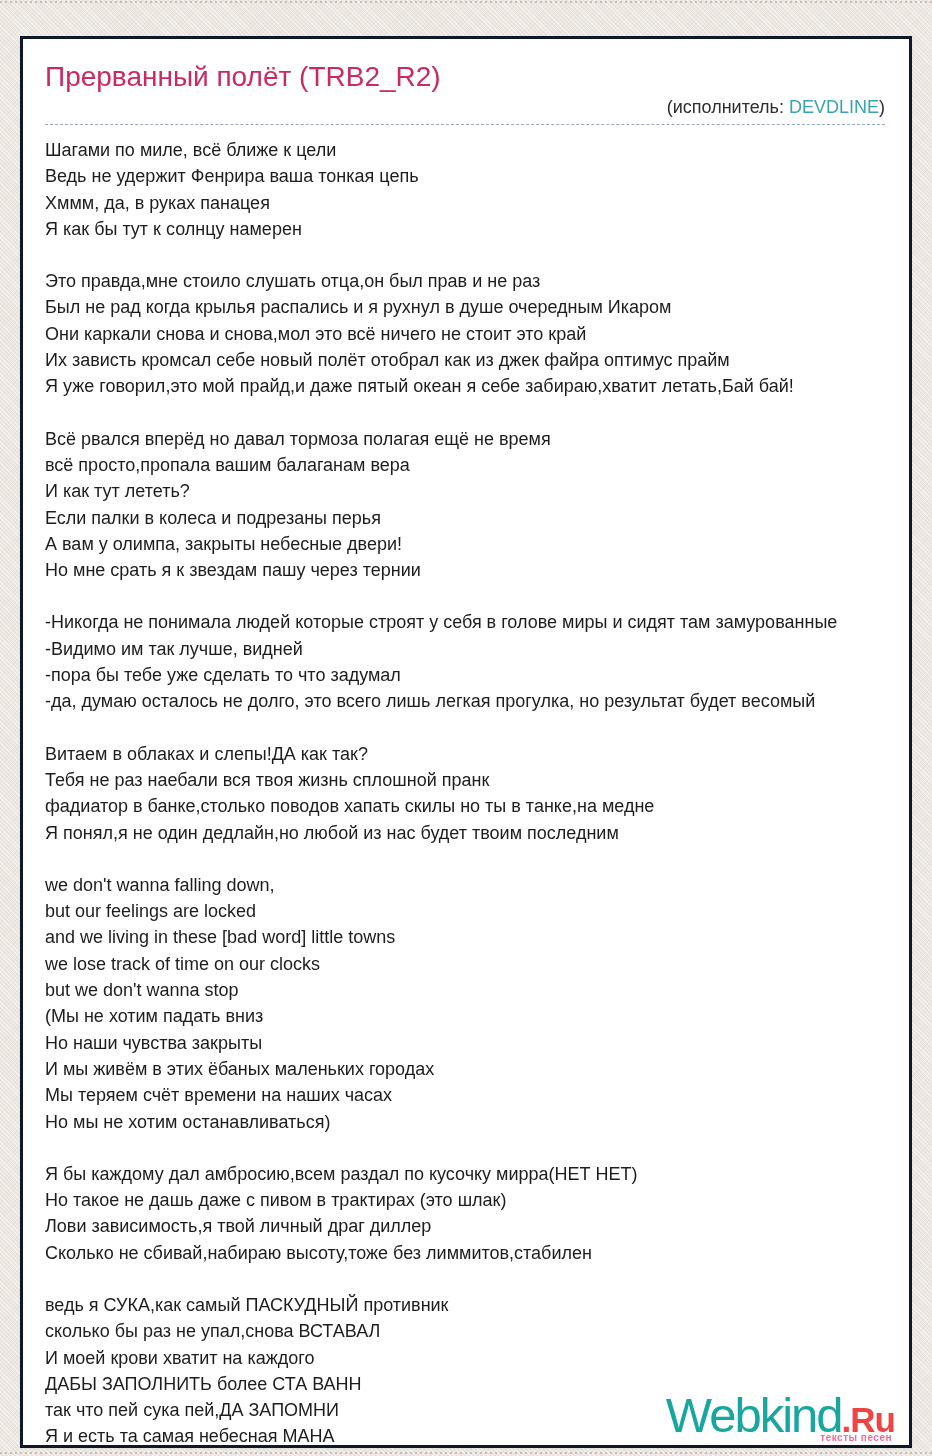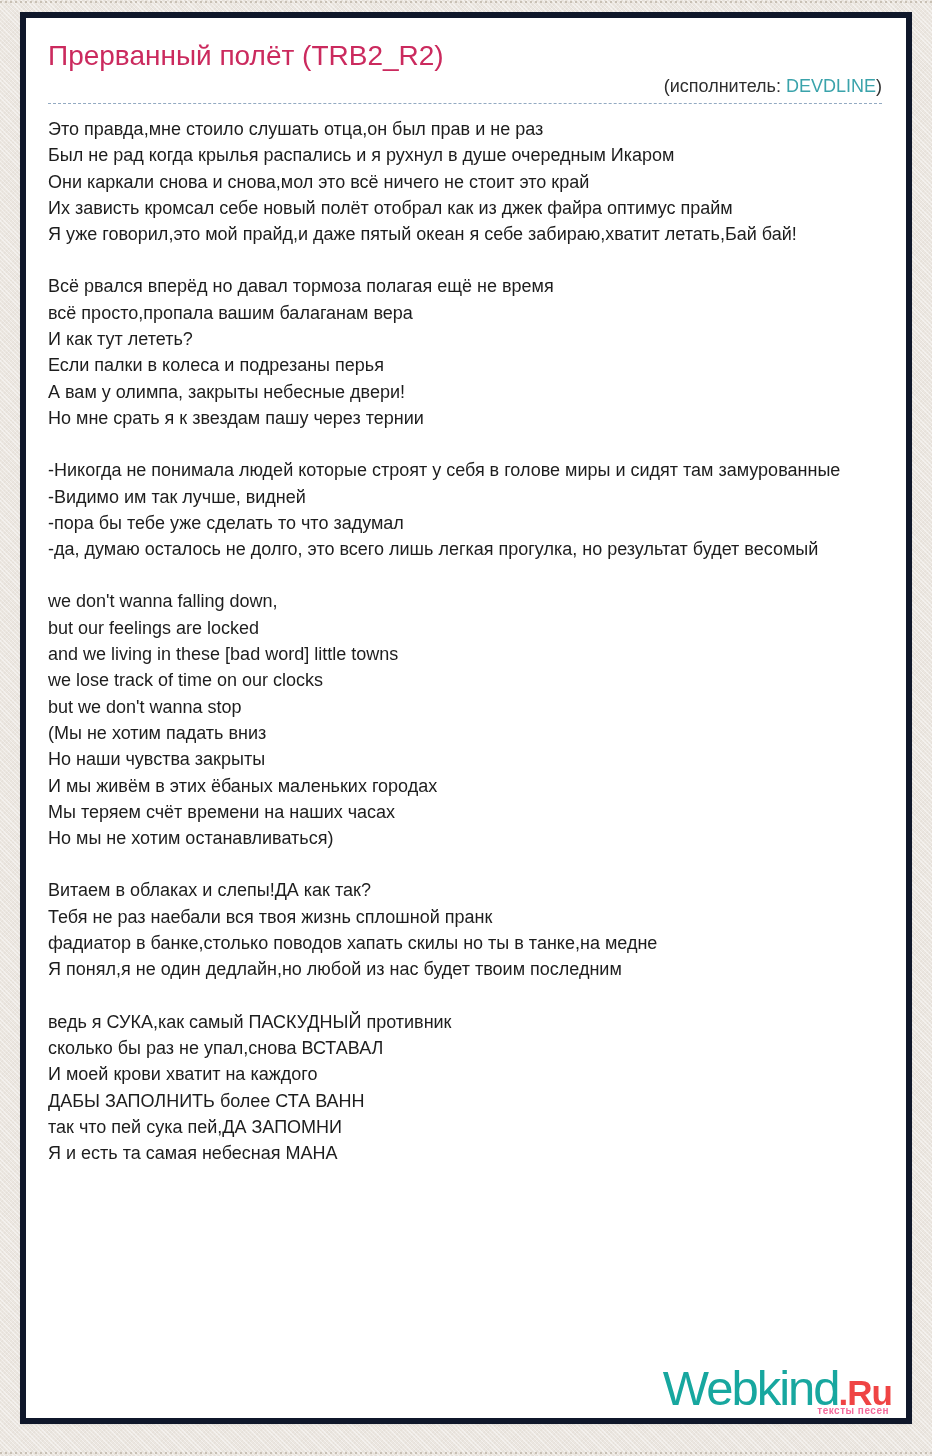--- a/index.html
+++ b/index.html
@@ -21,25 +21,25 @@
     width: 100%;
     height: 2px;
     background-image: repeating-linear-gradient(90deg, #c8c0b4 0px, #c8c0b4 2px, transparent 2px, transparent 5px);
   }
   .edge-dots.top { top: 1px; }
   .edge-dots.bottom { bottom: 2px; }
 
   .card {
     position: absolute;
     left: 20px;
-    top: 12px;
+    top: 36px;
     width: 892px;
     height: 1412px;
     background: #ffffff;
-    border: 6px solid #0f172a;
+    border: 3px solid #0f172a;
     box-shadow: 0 1px 2px rgba(0,0,0,0.06);
     padding: 21px 24px 0 22px;
   }
 
   .page-title {
     margin: 0 0 4px 0;
     font-size: 28px;
     line-height: 33px;
     font-weight: 400;
     color: #cb2a5e;
@@ -108,25 +108,27 @@
 
 <div class="edge-dots top"></div>
 
 <div class="card">
 
   <h1 class="page-title">Прерванный полёт (TRB2_R2)</h1>
 
   <div class="artist-line"><span>(исполнитель: </span><a class="artist-link">DEVDLINE</a><span>)</span></div>
 
   <div class="lyrics">
+      <p>Шагами по миле, всё ближе к цели<br>Ведь не удержит Фенрира ваша тонкая цепь<br>Хммм, да, в руках панацея<br>Я как бы тут к солнцу намерен</p>
       <p>Это правда,мне стоило слушать отца,он был прав и не раз<br>Был не рад когда крылья распались и я рухнул в душе очередным Икаром<br>Они каркали снова и снова,мол это всё ничего не стоит это край<br>Их зависть кромсал себе новый полёт отобрал как из джек файра оптимус прайм<br>Я уже говорил,это мой прайд,и даже пятый океан я себе забираю,хватит летать,Бай бай!</p>
       <p>Всё рвался вперёд но давал тормоза полагая ещё не время<br>всё просто,пропала вашим балаганам вера<br>И как тут лететь?<br>Если палки в колеса и подрезаны перья<br>А вам у олимпа, закрыты небесные двери!<br>Но мне срать я к звездам пашу через тернии</p>
       <p>-Никогда не понимала людей которые строят у себя в голове миры и сидят там замурованные<br>-Видимо им так лучше, видней<br>-пора бы тебе уже сделать то что задумал<br>-да, думаю осталось не долго, это всего лишь легкая прогулка, но результат будет весомый</p>
+      <p>Витаем в облаках и слепы!ДА как так?<br>Тебя не раз наебали вся твоя жизнь сплошной пранк<br>фадиатор в банке,столько поводов хапать скилы но ты в танке,на медне<br>Я понял,я не один дедлайн,но любой из нас будет твоим последним</p>
       <p>we don't wanna falling down,<br>but our feelings are locked<br>and we living in these [bad word] little towns<br>we lose track of time on our clocks<br>but we don't wanna stop<br>(Мы не хотим падать вниз<br>Но наши чувства закрыты<br>И мы живём в этих ёбаных маленьких городах<br>Мы теряем счёт времени на наших часах<br>Но мы не хотим останавливаться)</p>
-      <p>Витаем в облаках и слепы!ДА как так?<br>Тебя не раз наебали вся твоя жизнь сплошной пранк<br>фадиатор в банке,столько поводов хапать скилы но ты в танке,на медне<br>Я понял,я не один дедлайн,но любой из нас будет твоим последним</p>
+      <p>Я бы каждому дал амбросию,всем раздал по кусочку мирра(НЕТ НЕТ)<br>Но такое не дашь даже с пивом в трактирах (это шлак)<br>Лови зависимость,я твой личный драг диллер<br>Сколько не сбивай,набираю высоту,тоже без лиммитов,стабилен</p>
       <p>ведь я СУКА,как самый ПАСКУДНЫЙ противник<br>сколько бы раз не упал,снова ВСТАВАЛ<br>И моей крови хватит на каждого<br>ДАБЫ ЗАПОЛНИТЬ более СТА ВАНН<br>так что пей сука пей,ДА ЗАПОМНИ<br>Я и есть та самая небесная МАНА</p>
     </div>
 
   <div class="logo">
     <div class="logo-row"><span class="logo-main">Webkind</span><span class="logo-suffix">.Ru</span></div>
     <div class="logo-tagline">тексты песен</div>
   </div>
 
 </div>
 

